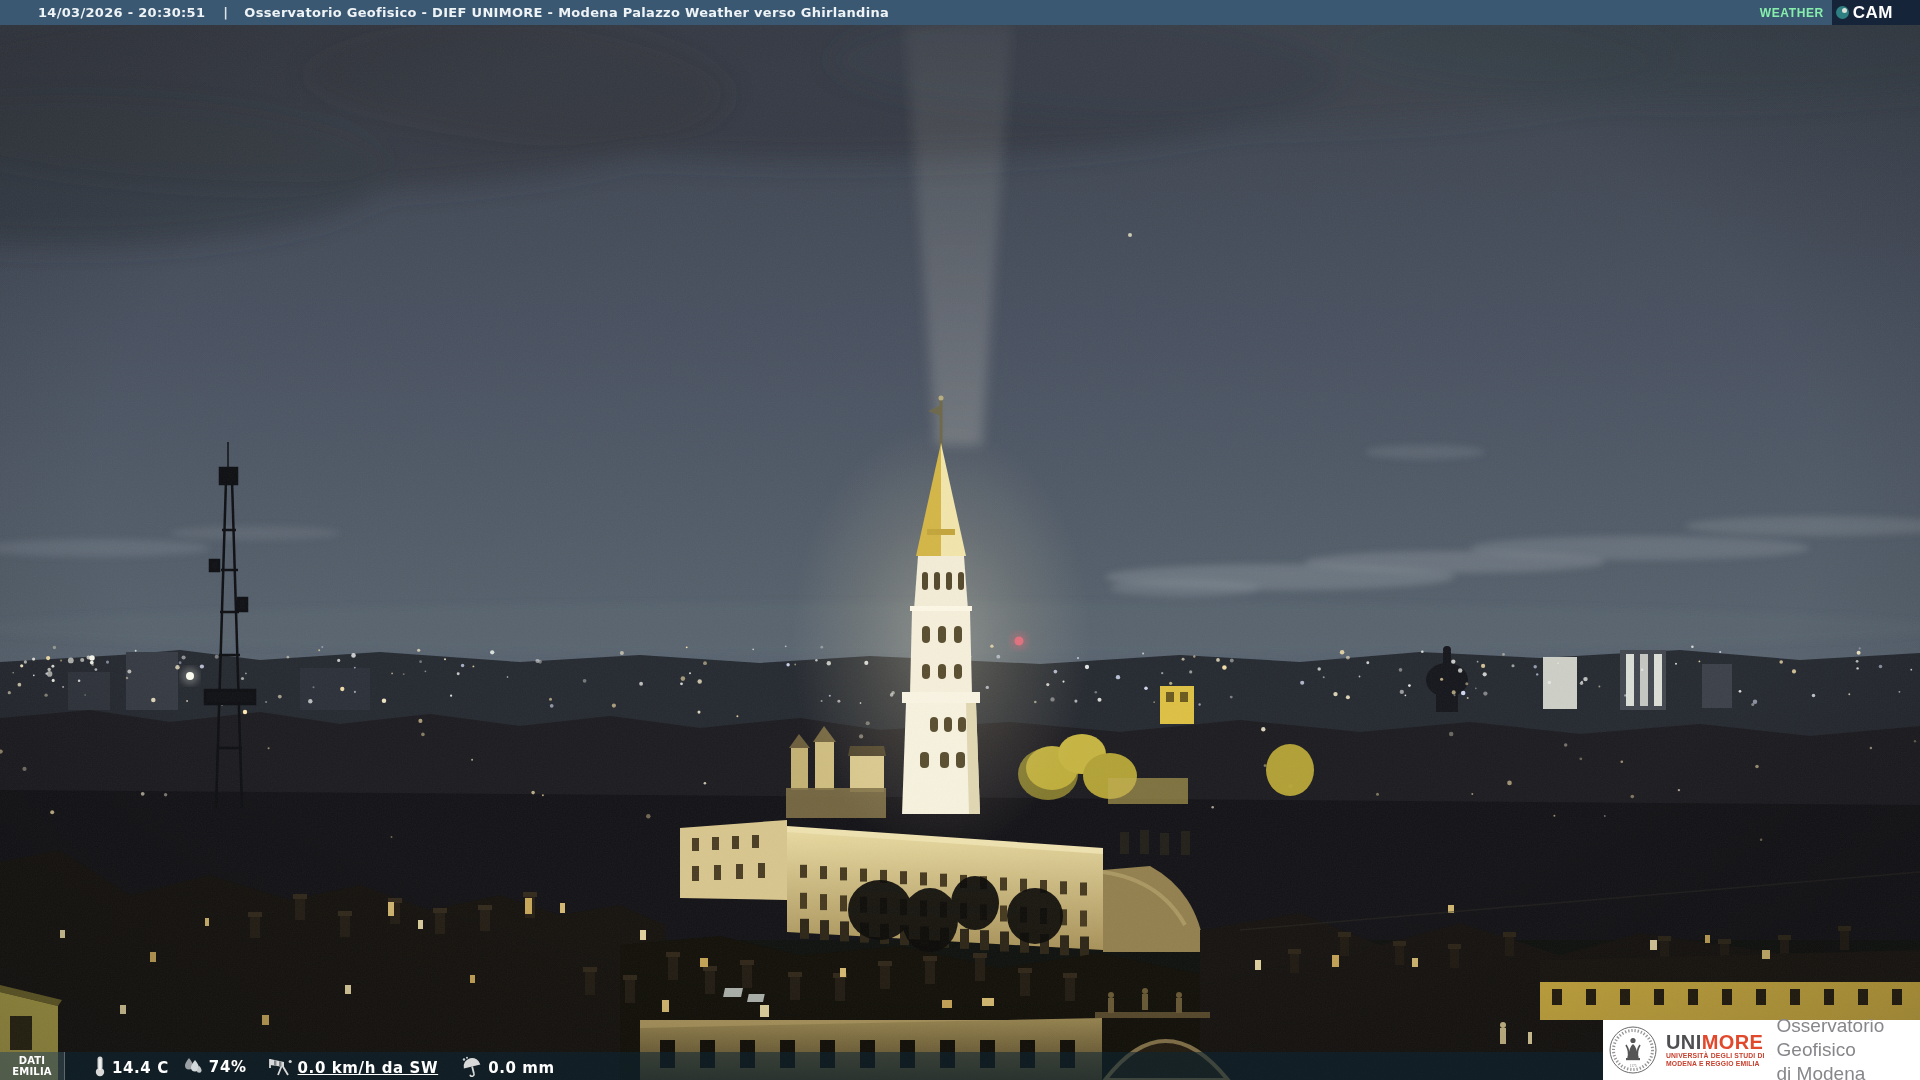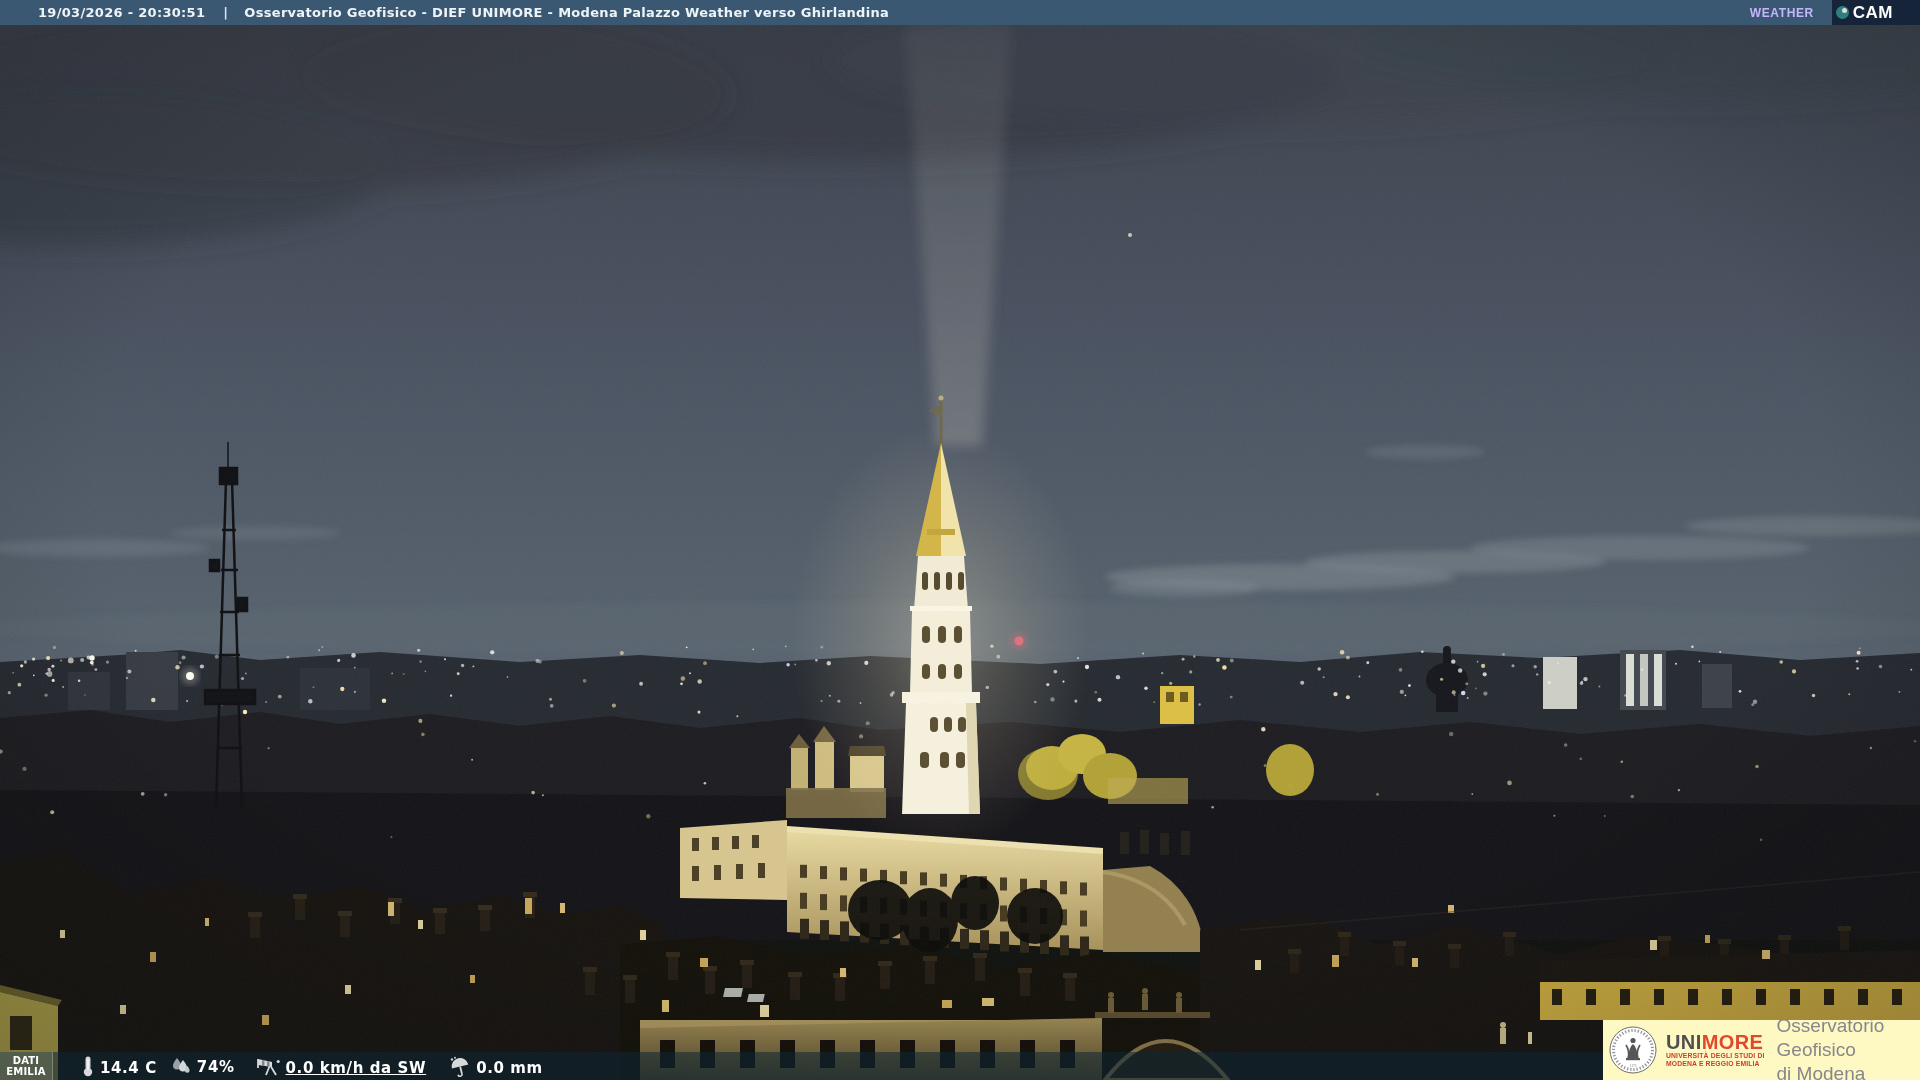--- a/index.html
+++ b/index.html
@@ -7,44 +7,44 @@
          font-family:"DejaVu Sans","Liberation Sans",sans-serif;}
   .scene{position:absolute;inset:0;z-index:0;display:block;}
 
   
   .topbar{position:absolute;top:0;left:0;right:0;height:25px;background:#3b5873;z-index:6;
           display:flex;align-items:center;color:#eef3f6;font-weight:700;font-size:13px;
           letter-spacing:.3px;padding-left:38px;box-sizing:border-box;}
   .topbar .sep{margin:0 16px 0 18px;opacity:.9;}
   .wcam{margin-left:auto;display:flex;align-items:center;height:100%;}
   .wcam-weather{font-family:"Liberation Sans",sans-serif;font-weight:700;font-size:12px;
-                letter-spacing:.6px;text-transform:uppercase;color:#c4b5fd;margin-right:18px;}
+                letter-spacing:.6px;text-transform:uppercase;color:#86efac;margin-right:8px;}
   .wcam-block{background:#16243a;height:100%;display:flex;align-items:center;
               padding:0 27px 0 4px;gap:4px;}
   .wcam-dot{position:relative;width:13px;height:13px;border-radius:50%;background:#2e7f82;
             flex:0 0 auto;}
   .wcam-dot::after{content:"";position:absolute;right:2px;top:2px;width:5px;height:5px;
             border-radius:50%;background:#d9dfd6;}
   .wcam-cam{font-family:"Liberation Sans",sans-serif;font-weight:800;font-size:17px;
             letter-spacing:.5px;color:#fff;text-transform:uppercase;}
 
   
   .wstrip{position:absolute;left:0;right:0;bottom:0;height:28px;z-index:4;
           background:rgba(13,38,52,.55);display:flex;align-items:center;color:#fff;
           font-weight:700;font-size:15px;letter-spacing:.6px;}
-  .wbadge{width:53px;height:100%;background:rgba(190,205,200,.14);
+  .wbadge{width:65px;height:100%;background:rgba(190,205,200,.14);
           border-right:1px solid rgba(255,255,255,.25);display:flex;flex-direction:column;
           align-items:center;justify-content:center;font-size:10px;line-height:1.15;
           letter-spacing:.2px;box-sizing:border-box;}
   .witem{display:flex;align-items:flex-end;gap:5px;}
   .wi-1{margin-left:28px;} .wi-2{margin-left:13px;} .wi-3{margin-left:20px;text-decoration:underline;} .wi-4{margin-left:23px;}
   .wicon{display:block;flex:0 0 auto;}
 
   
-  .ubox{position:absolute;left:1603px;top:1020px;right:0;bottom:0;background:#fef9c3;z-index:7;
+  .ubox{position:absolute;left:1603px;top:1020px;right:0;bottom:0;background:#ffffff;z-index:7;
         display:flex;align-items:center;padding-left:5px;box-sizing:border-box;
         font-family:"Liberation Sans",sans-serif;}
   .seal{width:50px;height:50px;flex:0 0 auto;}
   .ublock{margin-left:8px;flex:0 0 auto;}
   .uname{font-weight:800;font-size:20px;letter-spacing:.4px;line-height:1;}
   .uname .uni{color:#4f4f52;} .uname .more{color:#e2492c;}
   .usub{font-weight:700;font-size:6.8px;color:#c7402e;letter-spacing:.15px;line-height:1.25;}
   .usub:first-of-type{margin-top:3px;}
   .obs{margin-left:12px;color:#87878b;font-size:19px;line-height:1.25;font-weight:400;}
 </style>
@@ -697,21 +697,21 @@
           <rect x="1528" y="1032" width="4" height="12" fill="#f6e7ae" opacity="0.9"></rect>
         </g>
       <line x1="1240" y1="930" x2="1920" y2="872" stroke="#2c2a24" stroke-width="1.5" opacity="0.5"></line>
     </g>
 
     <rect x="0" y="0" width="1920" height="1080" fill="url(#vig)"></rect>
     <rect x="0" y="0" width="1920" height="1080" filter="url(#grain)" opacity="0.055"></rect>
   </svg>
 
   <header class="topbar">
-    <span class="dt">19/03/2026 - 20:30:51</span>
+    <span class="dt">14/03/2026 - 20:30:51</span>
     <span class="sep">|</span>
     <span class="title">Osservatorio Geofisico - DIEF UNIMORE - Modena Palazzo Weather verso Ghirlandina</span>
     <div class="wcam">
       <span class="wcam-weather">Weather</span>
       <span class="wcam-block">
         <span class="wcam-dot"></span>
         <span class="wcam-cam">CAM</span>
       </span>
     </div>
   </header>

